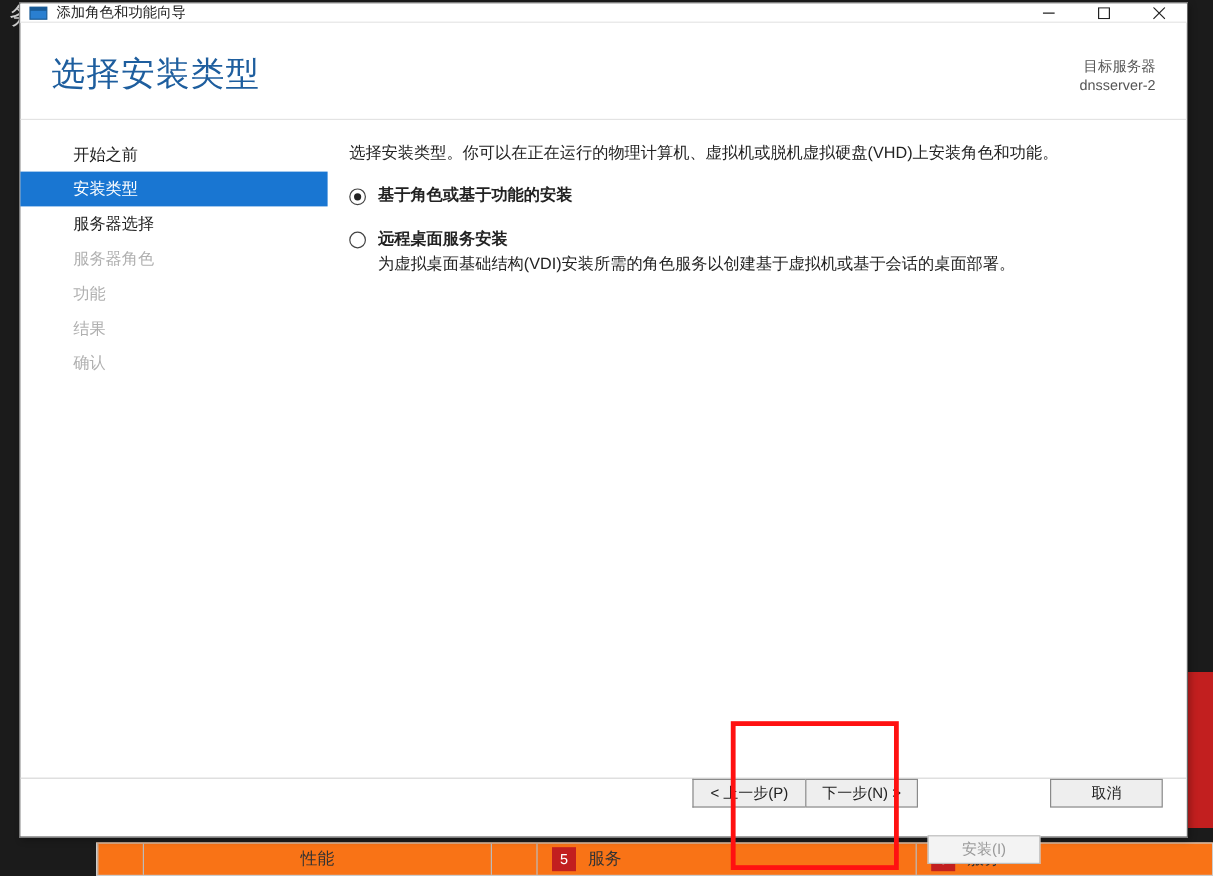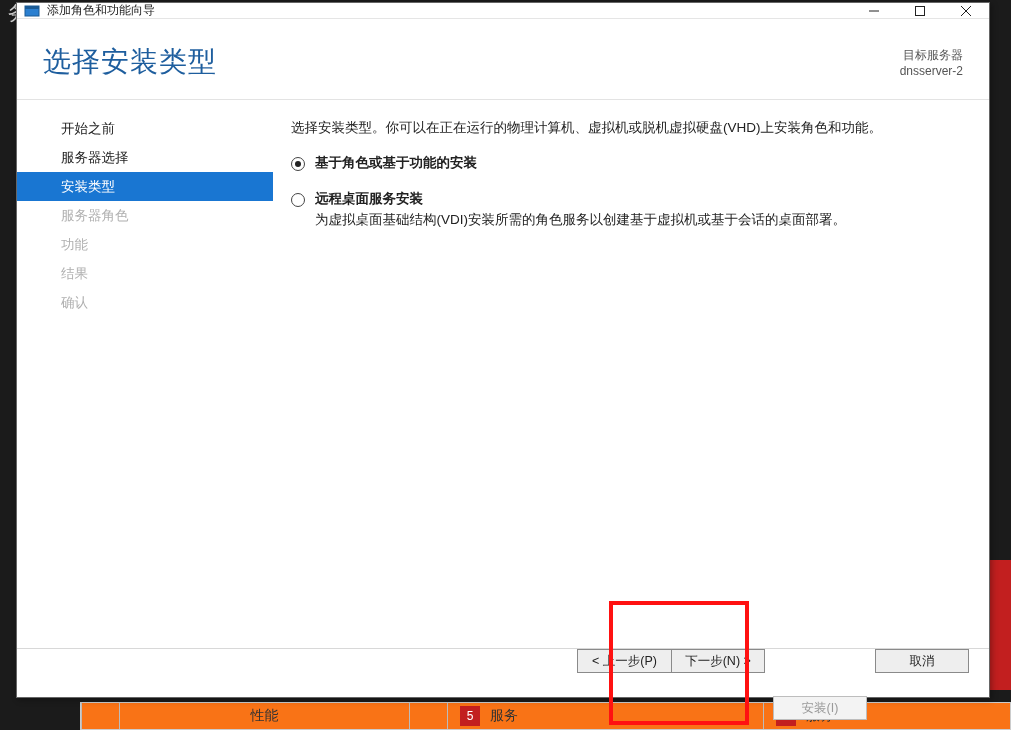--- a/index.html
+++ b/index.html
@@ -116,22 +116,22 @@
       <div class="target-info">
         <span class="label">目标服务器</span>
         <span class="server">dnsserver-2</span>
       </div>
     </div>
     <div class="divider"></div>
 
     <div class="content-row">
       <div class="nav">
         <div class="nav-item">开始之前</div>
+        <div class="nav-item active">安装类型</div>
         <div class="nav-item">服务器选择</div>
-        <div class="nav-item active">安装类型</div>
         <div class="nav-item disabled">服务器角色</div>
         <div class="nav-item disabled">功能</div>
         <div class="nav-item disabled">结果</div>
         <div class="nav-item disabled">确认</div>
       </div>
 
       <div class="main">
         <div class="instruction">选择安装类型。你可以在正在运行的物理计算机、虚拟机或脱机虚拟硬盘(VHD)上安装角色和功能。</div>
 
         <div class="radio-option">

